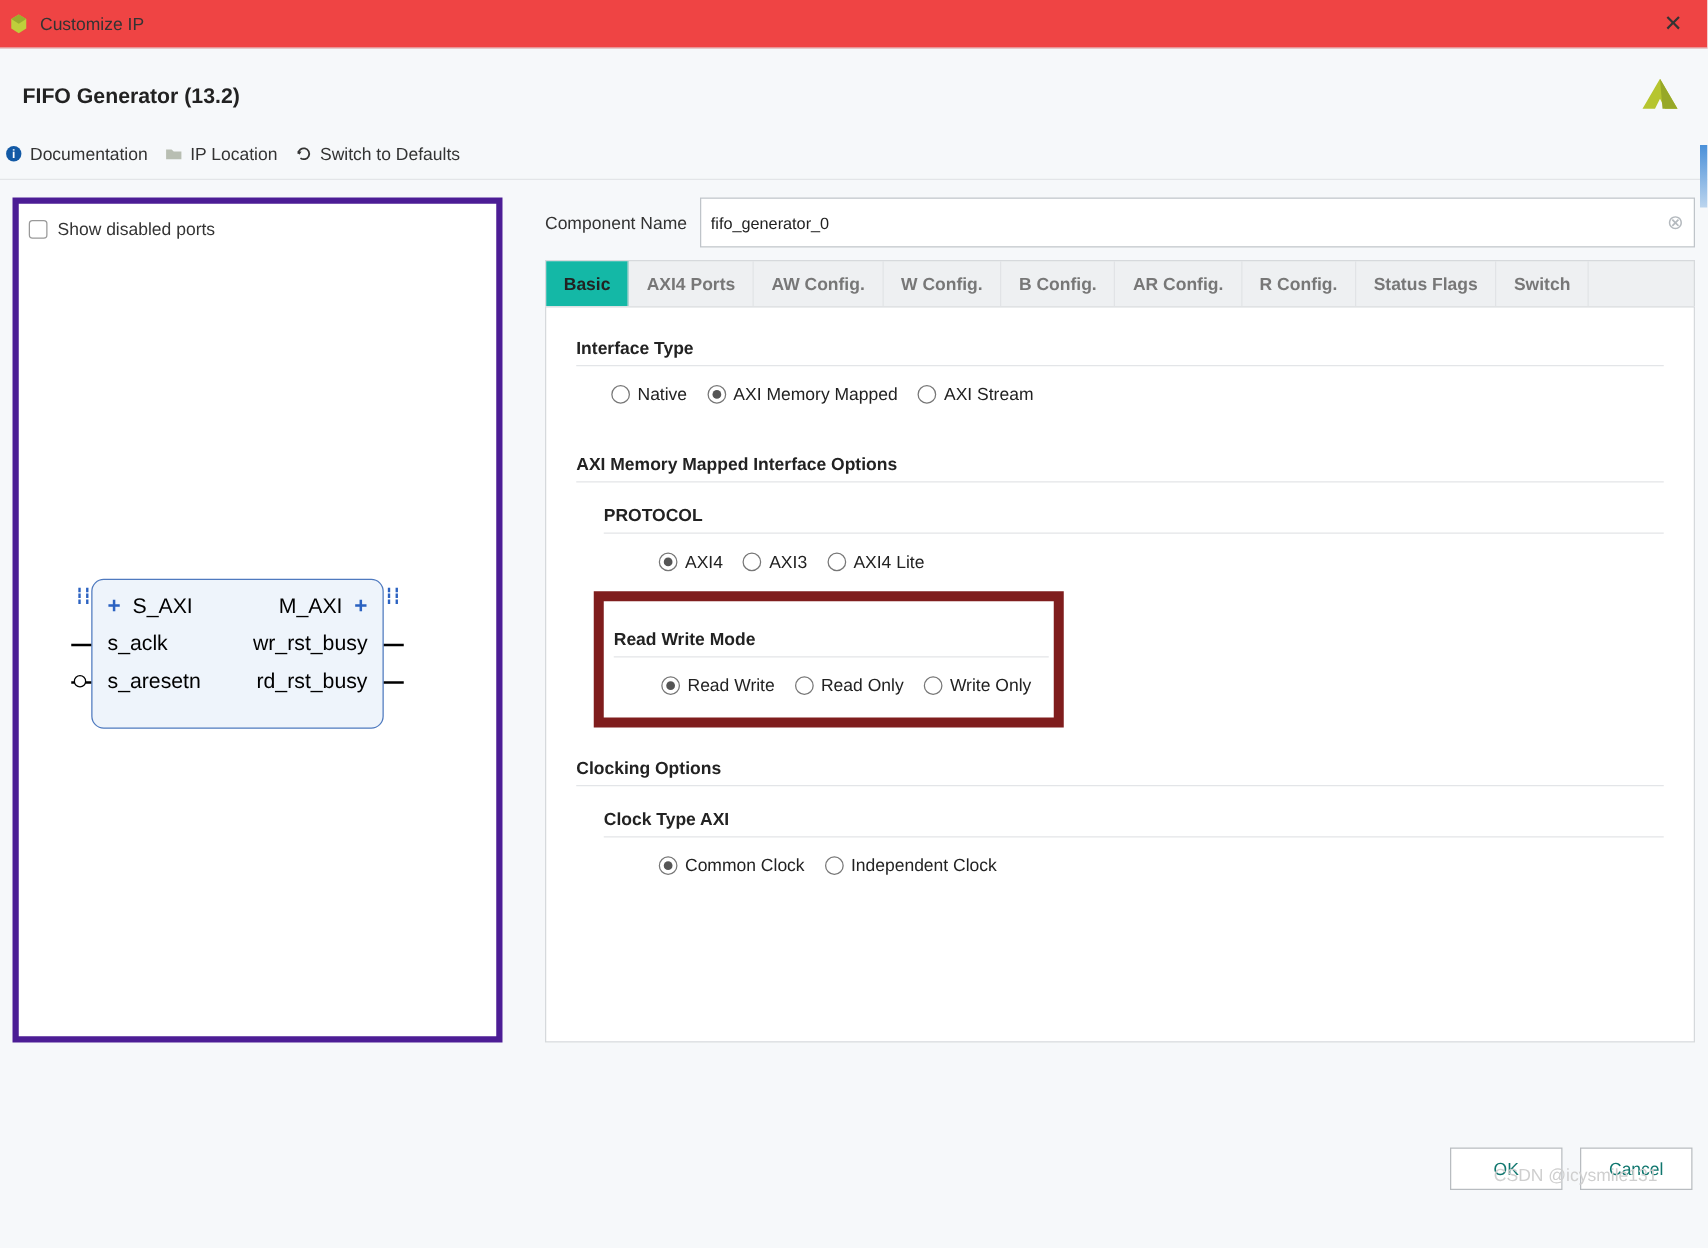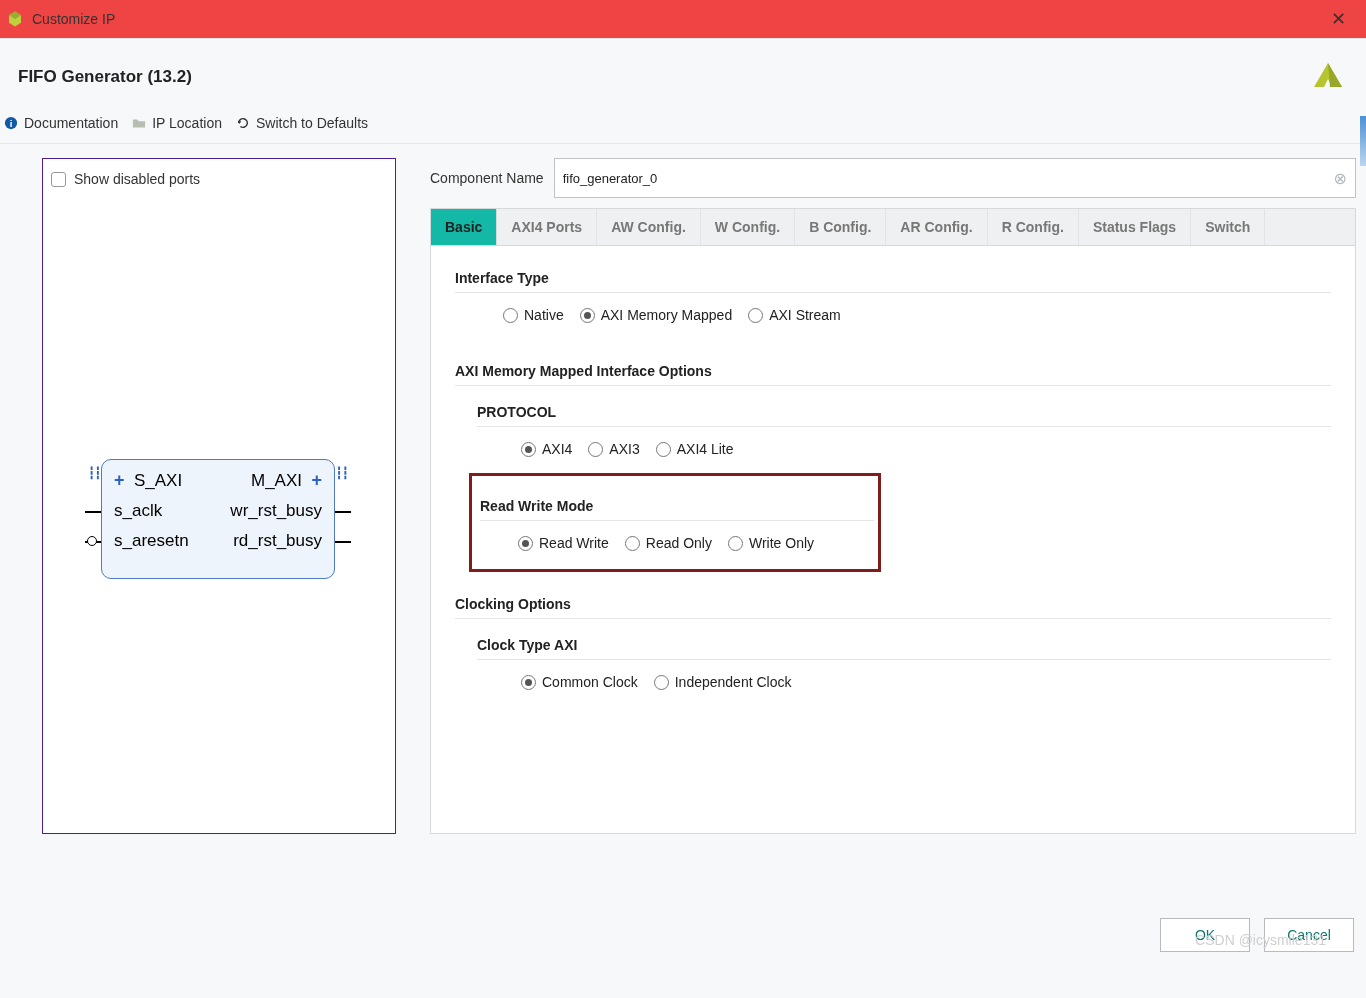--- a/index.html
+++ b/index.html
@@ -34,26 +34,25 @@
   .links {
     padding: 6px 12px 12px 4px;
     border-bottom: 1px solid #e3e5e8;
     display: flex; gap: 14px;
     font-size: 14px;
   }
   .link-item { display: flex; align-items: center; gap: 6px; cursor: pointer; color: #333; }
   .link-icon { display: inline-flex; }
   .content { display: flex; padding: 14px 10px 10px 10px; gap: 34px; height: 700px;}
   .preview-pane {
-    width: 354px;
+    width: 392px;
     background: #fff;
-    border: 1px solid #4c1d95;
+    border: 5px solid #4c1d95;
     padding: 12px 8px;
     position: relative;
-    margin-left: 32px;
   }
   .chk-row { display: flex; align-items: center; gap: 8px; font-size: 14px; color:#333; margin-bottom:10px; }
   .chk {
     width: 15px; height: 15px; border: 1px solid #999; border-radius: 3px; background: #fff;
   }
   .ip-block {
     position: absolute;
     left: 58px; top: 300px;
     width: 234px; height: 120px;
     background: #eef4fb;
@@ -85,28 +84,28 @@
     border-right:1px solid #e1e3e6;
   }
   .tab.active { background:#14b8a6; color:#222; border-right:1px solid #d6d9dc;}
   .config-body {
     border:1px solid #d6d9dc; background:#fff; flex:1; padding: 20px 24px; overflow:auto;
   }
   .section-title { font-weight:bold; font-size:14px; color:#222; margin: 14px 0 4px 0; padding-bottom:6px; border-bottom:1px solid #e3e5e8;}
   .section-title.first { margin-top: 4px;}
   .sub-title { font-weight:bold; font-size:14px; color:#222; margin: 18px 0 4px 22px; padding-bottom:6px; border-bottom:1px solid #e3e5e8;}
   .radio-row { display:flex; gap: 16px; margin: 14px 0 6px 44px; align-items:center; font-size:14px;}
-  .radio-row.top { margin-left: 48px;}
+  .radio-row.top { margin-left: 28px;}
   .radio {
     width:15px; height:15px; border:1.5px solid #777; border-radius:50%; display:inline-flex; align-items:center; justify-content:center; background:#fff; cursor:pointer; flex-shrink:0;
   }
   .radio.sel::after { content:""; width:7px; height:7px; background:#555; border-radius:50%;}
   .ropt { display:flex; align-items:center; gap:6px; cursor:pointer;}
   .highlight {
-    border:3px solid #7f1d1d; padding: 4px 4px 12px 0px; margin: 16px 0 6px 14px; width: 412px;
+    border:8px solid #7f1d1d; padding: 4px 4px 12px 0px; margin: 16px 0 6px 14px; width: 376px;
   }
   .highlight .sub-title { margin-left: 8px;}
   .highlight .radio-row { margin-left: 46px;}
   .footer {
     position:absolute; bottom: 46px; right: 12px; display:flex; gap:14px;
   }
   .btn {
     min-width:90px; padding: 8px 20px; background:#fff; border:1px solid #b8bcc0; font-size:14px; color:#0f766e; cursor:pointer; text-align:center;
   }
   .watermark { position:absolute; bottom:50px; right:40px; color:#cfcfcf; font-size:14px; pointer-events:none;}

